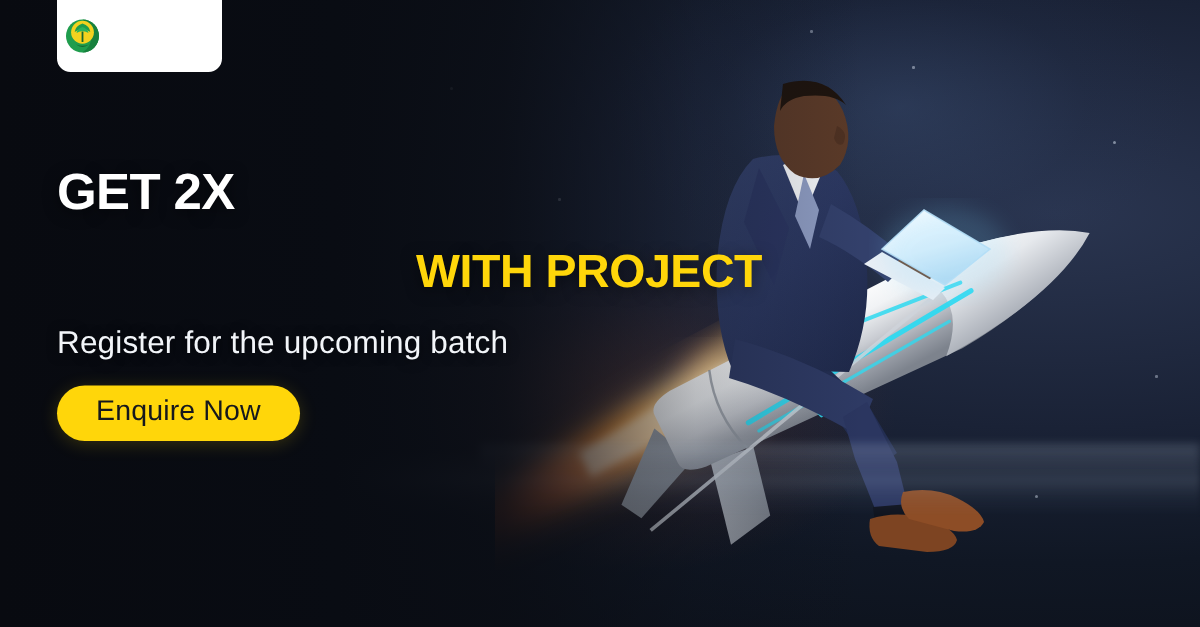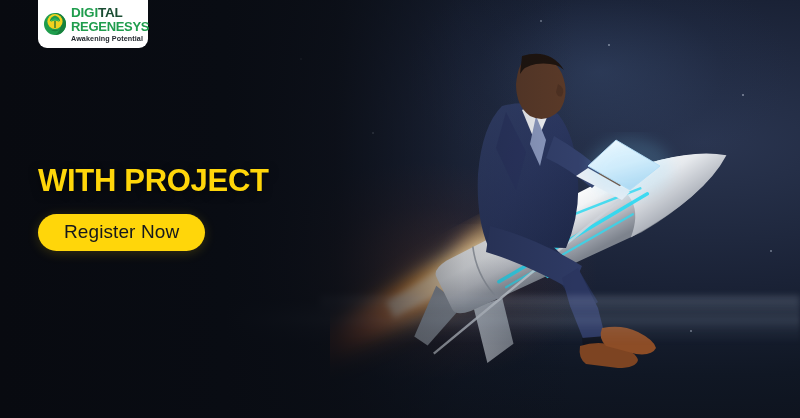--- a/index.html
+++ b/index.html
@@ -71,20 +71,21 @@
     color:#ffffff;font-weight:800;font-size:34px;line-height:40px;
     letter-spacing:-0.4px;text-transform:uppercase;
     text-shadow:0 2px 10px rgba(0,0,0,.55);
     margin:0;
   }
   .h2{
     color:#FFD60A;font-weight:800;font-size:31px;line-height:37px;
     letter-spacing:-0.3px;text-transform:uppercase;
     margin:14px 0 0 0;
     text-shadow:0 2px 10px rgba(0,0,0,.5);
+    text-align:right;
   }
   .sub{
     color:#f2f5f9;font-weight:400;font-size:21px;line-height:26px;
     margin:17px 0 0 0;letter-spacing:.1px;
     text-shadow:0 1px 8px rgba(0,0,0,.6);
   }
   .cta{
     display:inline-block;margin-top:15px;
     background:#FFD60A;color:#15181d;
     font-size:19px;font-weight:500;
@@ -239,30 +240,26 @@
       <svg viewBox="0 0 24 24" width="24" height="24">
         <circle cx="12" cy="12" r="11" fill="#1f9d4d"></circle>
         <path d="M12 1 A11 11 0 0 1 12 23 A13 13 0 0 0 12 1 Z" fill="#17813d"></path>
         <circle cx="12" cy="9.5" r="7.6" fill="#f2d21f"></circle>
         <path d="M11.4 16 L11.4 9 L12.6 9 L12.6 16 Z" fill="#14672f"></path>
         <path d="M12 3.6 Q17 5.4 17.2 9.4 Q14.6 7.4 12 7.6 Q9.4 7.4 6.8 9.4 Q7 5.4 12 3.6 Z" fill="#1f9d4d"></path>
         <path d="M12 6 Q15.6 7.2 16 10 Q14 8.6 12 8.8 Q10 8.6 8 10 Q8.4 7.2 12 6 Z" fill="#2bb45c"></path>
         <path d="M7.5 17.5 Q12 19.6 16.5 17.5 Q12 21 7.5 17.5 Z" fill="#14672f"></path>
       </svg>
     </div>
-    <div class="logo-words">
-      <div class="lw1"><span class="d">DIG</span><span class="g">I</span><span>TAL</span></div>
-      <div class="lw2">REGENESYS</div>
-      <div class="lw3">Awakening Potential</div>
-    </div>
   </div>
 
   <div class="copy">
     <h1 class="h1">
-      <br>
+      <span>GET 2X</span><br>
     </h1>
     <h2 class="h2">
       <span>WITH PROJECT</span><br>
     </h2>
-    <button class="cta">Register Now</button>
+    <p class="sub">Register for the upcoming batch</p>
+    <button class="cta">Enquire Now</button>
   </div>
 
 </div>
 
 </body></html>

